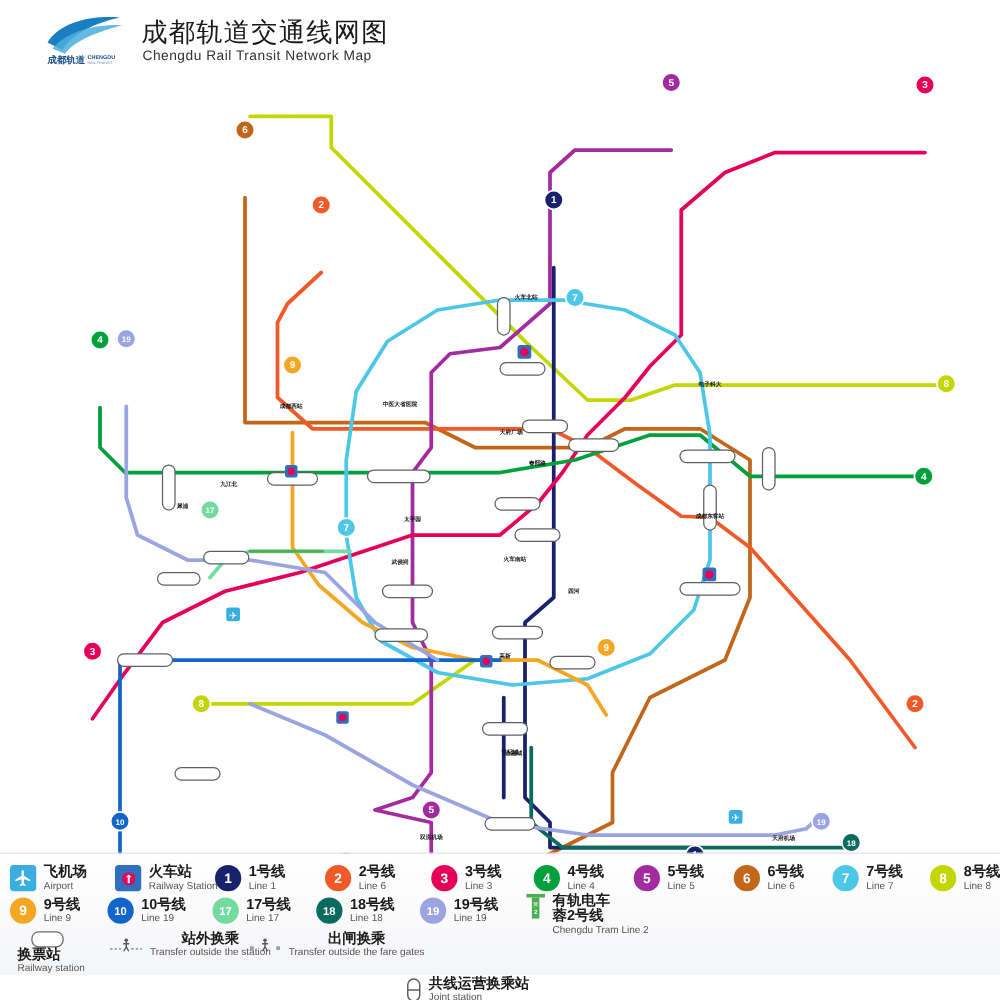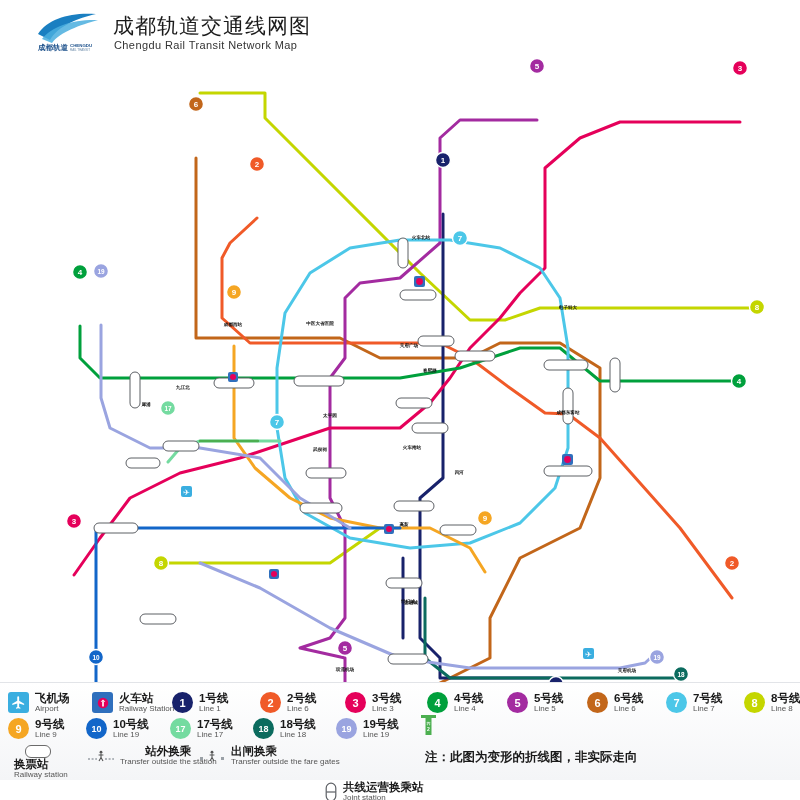--- a/index.html
+++ b/index.html
@@ -428,20 +428,25 @@
     </div>
   </div>
 
   <div class="lg-item" style="left:421px;top:32px;align-items:flex-start;">
     <svg class="tram-ic" viewBox="0 0 15 20">
       <rect x="0" y="0" width="15" height="3" fill="#4caf50"></rect>
       <rect x="4.5" y="3" width="6" height="17" fill="#4caf50"></rect>
       <text x="7.5" y="10" font-size="4" fill="#fff" text-anchor="middle" font-family="'Liberation Sans',sans-serif">蓉</text>
       <text x="7.5" y="16" font-size="5" fill="#fff" text-anchor="middle" font-weight="bold" font-family="'Liberation Sans',sans-serif">2</text>
     </svg>
+    <div class="lg-text">
+      <div class="lg-cn">有轨电车</div>
+      <div class="lg-cn">蓉2号线</div>
+      <div class="lg-en">Chengdu Tram Line 2</div>
+    </div>
   </div>
 
   <div class="lg-item" style="left:8px;top:62px;flex-direction:column;">
     <div class="pill"></div>
     <div class="lg-text">
       <div class="lg-cn">换票站</div>
       <div class="lg-en">Railway station</div>
     </div>
   </div>
 
@@ -450,21 +455,21 @@
       <path d="M0 10 H9 M17 10 H26" stroke="#9aa0a6" stroke-width="1.4" stroke-dasharray="2 1.6"></path>
       <circle cx="13" cy="3.2" r="1.4" fill="#555"></circle>
       <path d="M13 4.6 L13 8.4 M13 8.4 L11 12 M13 8.4 L15 12 M10.6 6 L15.4 6" stroke="#555" stroke-width="1.1" fill="none"></path>
     </svg>
     <div class="lg-text">
       <div class="lg-cn">站外换乘</div>
       <div class="lg-en">Transfer outside the station</div>
     </div>
   </div>
 
-  <div class="lg-item" style="left:199px;top:62px;">
+  <div class="lg-item" style="left:199px;top:62px;text-align:center;">
     <svg class="xfer-ic" viewBox="0 0 26 14">
       <rect x="1" y="8" width="3" height="3" fill="#9aa0a6"></rect>
       <rect x="22" y="8" width="3" height="3" fill="#9aa0a6"></rect>
       <circle cx="13" cy="3.2" r="1.4" fill="#555"></circle>
       <path d="M13 4.6 L13 8.4 M13 8.4 L11 12 M13 8.4 L15 12 M10.6 6 L15.4 6" stroke="#555" stroke-width="1.1" fill="none"></path>
     </svg>
     <div class="lg-text">
       <div class="lg-cn">出闸换乘</div>
       <div class="lg-en">Transfer outside the fare gates</div>
     </div>
@@ -474,14 +479,13 @@
     <svg class="joint-ic" viewBox="0 0 12 20">
       <rect x="1.2" y="1.2" width="9.6" height="17.6" rx="4.8" fill="#fff" stroke="#5d6065" stroke-width="1.2"></rect>
       <path d="M1.4 10 H10.6" stroke="#5d6065" stroke-width="1.2"></path>
     </svg>
     <div class="lg-text">
       <div class="lg-cn">共线运营换乘站</div>
       <div class="lg-en">Joint station</div>
     </div>
   </div>
 
-  <div class="note" style="left:425px;top:66px;">注：此图为变形的折线图，非实际走向</div>
 </div>
 
 </body></html>

